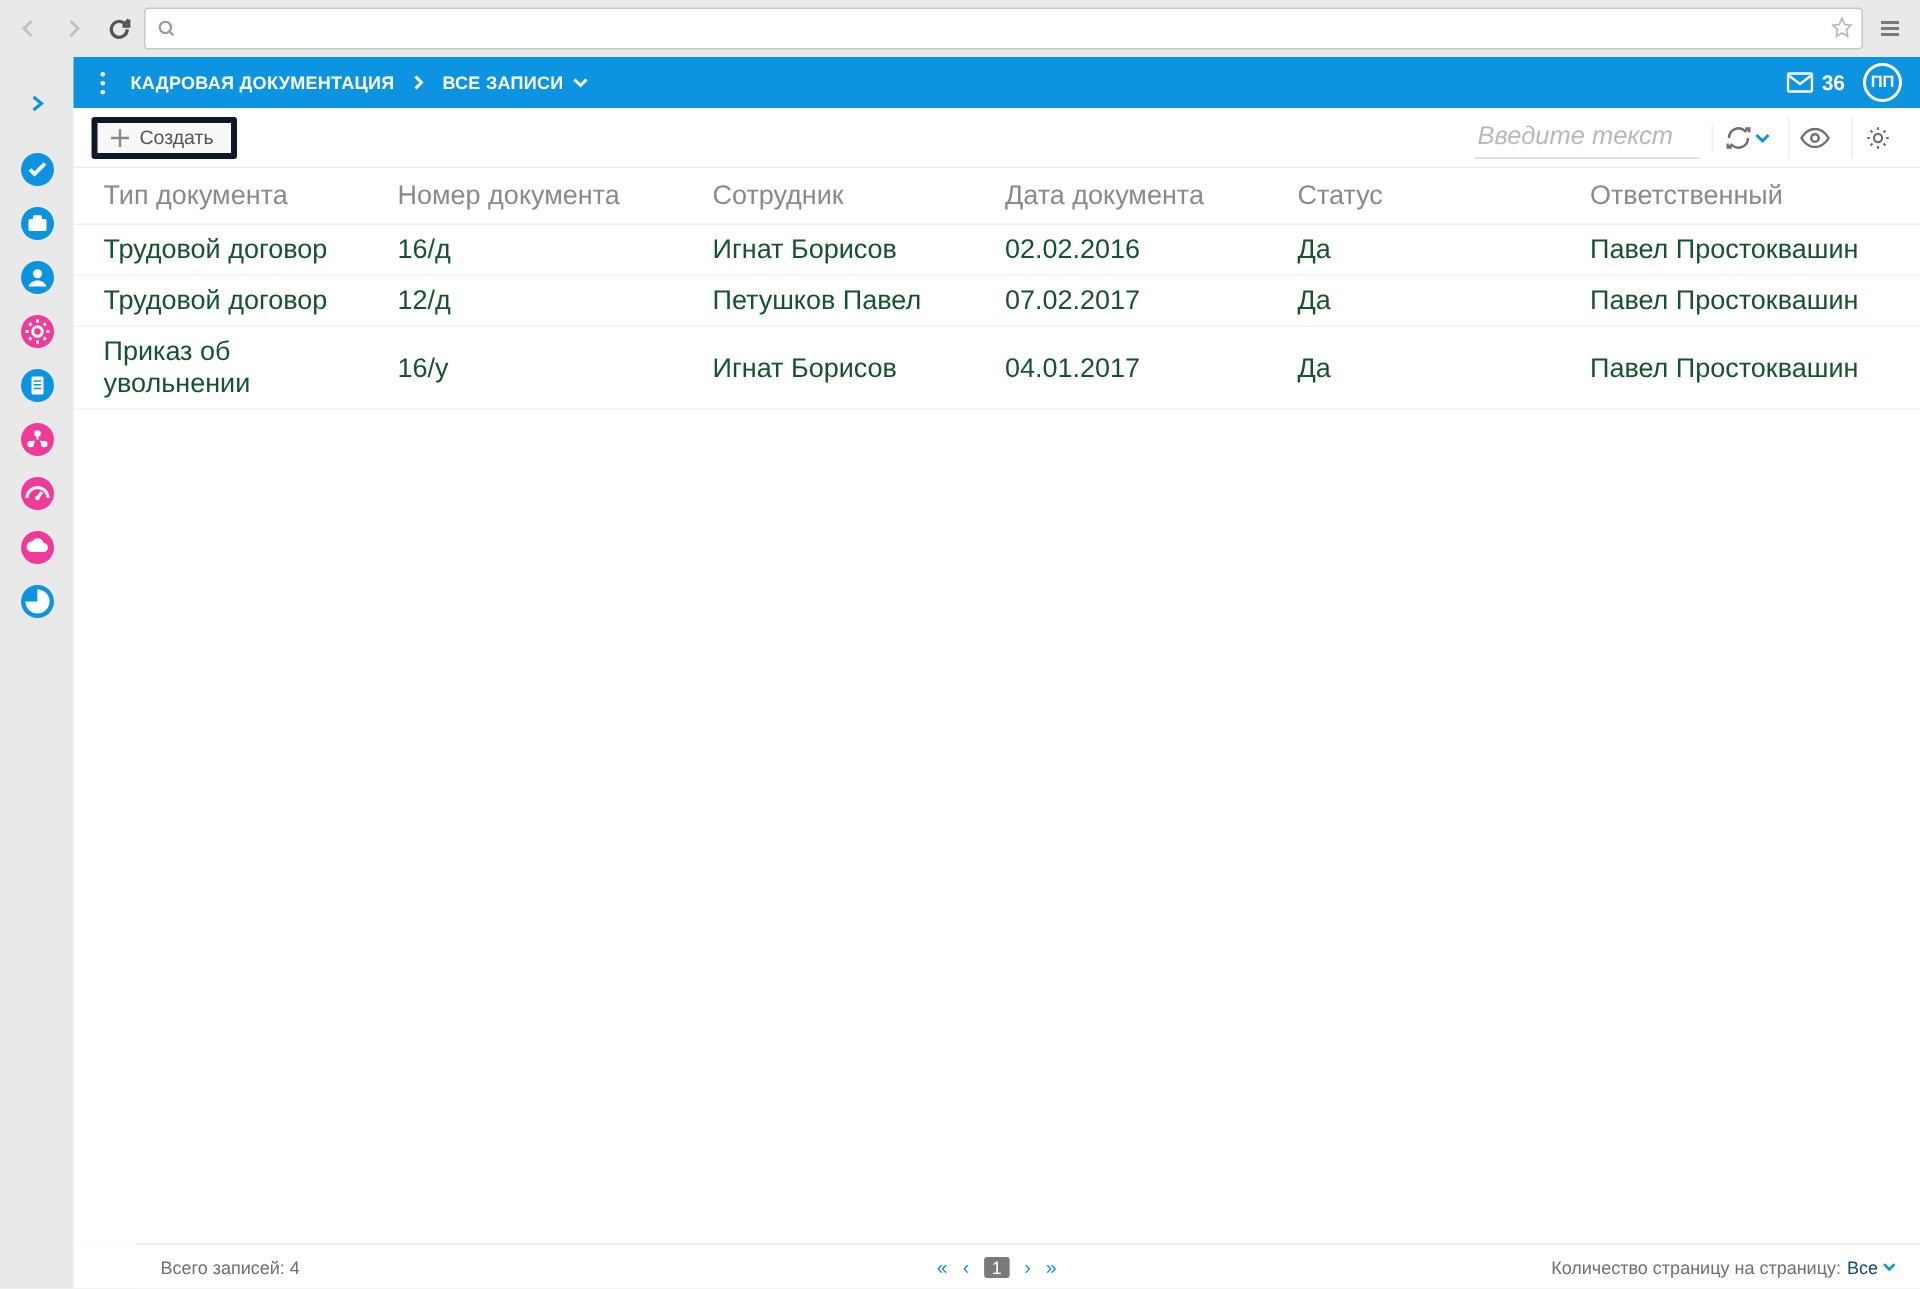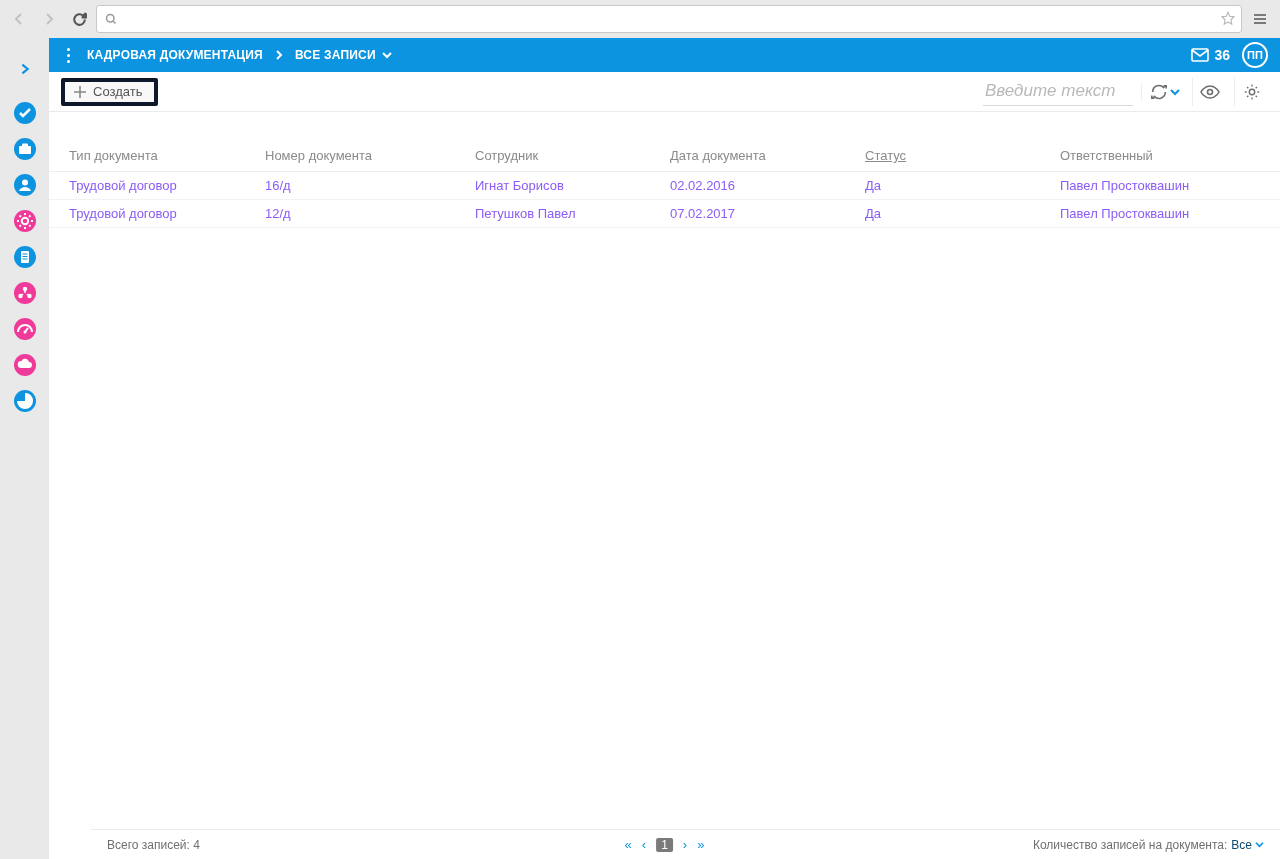--- a/index.html
+++ b/index.html
@@ -34,41 +34,41 @@
 .toolbar { background:#fff; height:40px; display:flex; align-items:center; padding: 0 12px; border-bottom:1px solid #eaeaea; gap:8px;}
 .create-btn { display:flex; align-items:center; gap:6px; border:4px solid #0f172a; background:#f8f8f8; height:28px; padding:0 12px 0 8px; font-size:13px; color:#555; border-radius:2px; cursor:pointer;}
 .tb-spacer{flex:1;}
 .search-input{border:none; border-bottom:1px solid #d8d8d8; outline:none; font-size:17px; width:150px; padding:4px 2px; color:#555; font-style:italic;}
 .search-input::placeholder{color:#b9b9b9; font-style:italic;}
 .tb-icon{width:34px;height:28px;display:flex;align-items:center;justify-content:center;color:#6f6f6f;border-left:1px solid #eee; cursor:pointer; position:relative;}
 .refresh-wrap{display:flex;align-items:center;border-left:1px solid #eee;padding:0 4px 0 8px;gap:2px;cursor:pointer;}
 .refresh-wrap .chev{color:#0d94e0;}
 
 .grid { background:#fff; flex:1; overflow:auto;}
-table{width:100%; border-collapse:collapse; font-size:13px;margin-top:28px;}
+table{width:100%; border-collapse:collapse; font-size:18px;}
 th{color:#8a8a8a; font-weight:400; text-align:left; padding:8px 10px 8px 16px; border-bottom:1px solid #eee; background:#fff; cursor:pointer;}
-td{color:#8b5cf6; padding:6px 10px 6px 16px; border-bottom:1px solid #f2f2f2;}
+td{color:#14532d; padding:6px 10px 6px 16px; border-bottom:1px solid #f2f2f2;}
 th:first-child,td:first-child{padding-left:20px;}
 
 .footer{background:#fff; height:30px; display:flex; align-items:center; padding:0 16px; font-size:12px; color:#6f6f6f; border-top:1px solid #eaeaea;margin-left:42px;}
 .footer .total{font-weight:400;}
 .footer .pager{position:absolute; left:50%; transform:translateX(-50%); display:flex; align-items:center; gap:10px; color:#0d94e0;}
 .pager span{cursor:pointer; font-size:13px;}
 .pager .page{background:#7a7a7a; color:#fff; padding:0 5px; border-radius:2px; font-size:12px; cursor:default;}
 .footer .perpage{margin-left:auto; display:flex; align-items:center; gap:4px;}
 .perpage .val{color:#0c4a6e; cursor:pointer; display:flex; align-items:center; gap:3px;}
 
 .footer-wrap{position:relative; background:#fff;}
 
 
 .col-type{width:200px;}
 .col-num{width:210px;}
 .col-emp{width:195px;}
 .col-date{width:195px;}
-.col-status{width:195px;text-decoration:underline;}
+.col-status{width:195px;}
 </style>
 </head>
 <body>
 
 <div class="browser-bar">
   <div class="bb-btn disabled">
     <svg width="16" height="16" viewBox="0 0 16 16" fill="none" stroke="currentColor" stroke-width="2">
         <path d="M10 3 L5 8 L10 13"></path>
       </svg>
   </div>
@@ -262,38 +262,46 @@
               <td>Павел Простоквашин</td>
             </tr>
             <tr>
               <td>Трудовой договор</td>
               <td>12/д</td>
               <td>Петушков Павел</td>
               <td>07.02.2017</td>
               <td>Да</td>
               <td>Павел Простоквашин</td>
             </tr>
+            <tr>
+              <td>Приказ об увольнении</td>
+              <td>16/у</td>
+              <td>Игнат Борисов</td>
+              <td>04.01.2017</td>
+              <td>Да</td>
+              <td>Павел Простоквашин</td>
+            </tr>
           </tbody>
       </table>
     </div>
 
     <div class="footer-wrap">
     <div class="footer">
       <span class="total">
         <span>Всего записей:</span> <span>4</span>
       </span>
       <div class="pager">
         <span>«</span>
         <span>‹</span>
         <span class="page">1</span>
         <span>›</span>
         <span>»</span>
       </div>
       <div class="perpage">
-        <span>Количество записей на документа:</span>
+        <span>Количество страницу на страницу:</span>
         <span class="val">
           <span>Все</span>
           <svg width="9" height="7" viewBox="0 0 10 8" fill="none" stroke="#0d94e0" stroke-width="2">
                 <path d="M1 2l4 4 4-4"></path>
               </svg>
         </span>
       </div>
     </div>
     </div>
   </div>

